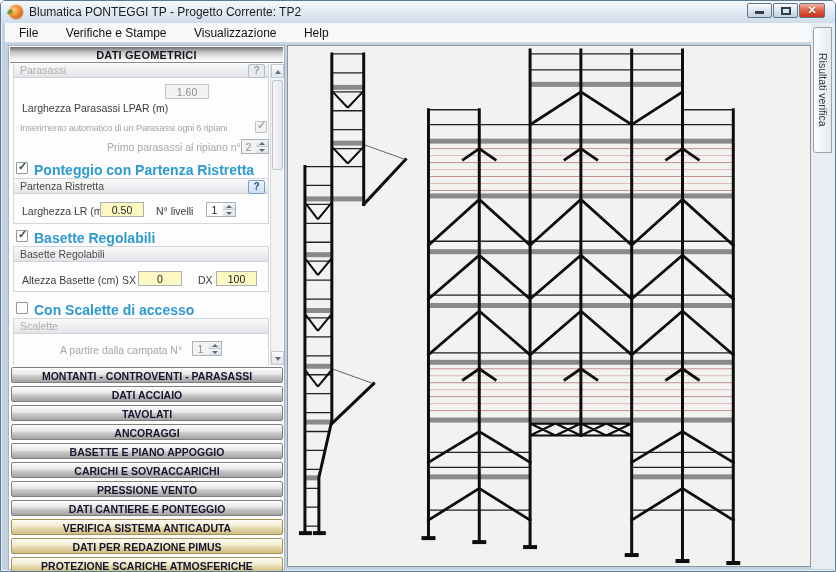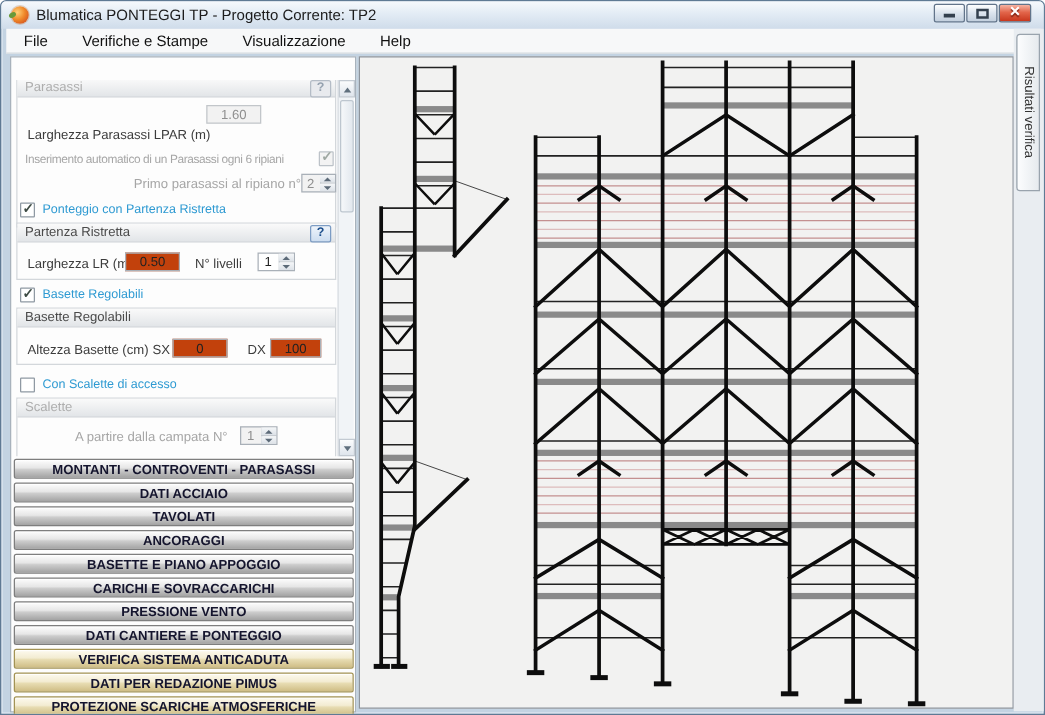--- a/index.html
+++ b/index.html
@@ -36,29 +36,29 @@
   .left-panel { position:absolute; left:7px; top:44px; width:277px; height:525px;
                 background:#fdfdfd; border:1px solid #a8b2bc; }
   .panel-header { position:absolute; left:1px; top:1px; width:273px; height:16px;
                   background:linear-gradient(180deg,#6f6f6f 0%,#c6c6c6 35%,#ececec 70%,#ffffff 100%);
                   border-bottom:1px solid #8a8a8a; text-align:center; font-size:11px; font-weight:bold;
                   color:#141420; line-height:17px; letter-spacing:.2px; }
   .scroll-area { position:absolute; left:1px; top:18px; width:273px; height:301px; background:#fdfdfd; overflow:hidden; }
 
   .lbl { position:absolute; font-size:10.5px; color:#3c3c3c; white-space:nowrap; }
   .lbl.dis { color:#a6a6a6; }
-  .lbl.blue { font-size:10px; font-weight:normal; color:#2e9ad2; }
+  .lbl.blue { font-size:14px; font-weight:bold; color:#2e9ad2; }
 
   .groupbox { position:absolute; border:1px solid #d3d7db; background:transparent;padding-left:20px; }
   .group-strip { position:absolute; left:0; top:0; width:100%; height:15px;
                  background:linear-gradient(180deg,#fafafa,#e2e5e8); border-bottom:1px solid #cfd3d7;
                  font-size:10.5px; color:#4a4a4a; line-height:15px; padding-left:6px; }
   .group-strip.dis { color:#aeaeae; }
 
-  .tfield { position:absolute; height:15px; border:1px solid #a9b0b8; background:#c2410c; text-align:center;
+  .tfield { position:absolute; height:15px; border:1px solid #a9b0b8; background:#fef9c3; text-align:center;
             font-size:10.5px; color:#222; font-family:"Liberation Sans",sans-serif; padding:0; }
   .tfield.dis { background:#f2f2f2; color:#8f8f8f; border-color:#c2c6ca; }
 
   .cb { position:absolute; width:12px; height:12px; border:1px solid #8f99a3; background:#fff; border-radius:1px; }
   .cb.dis { background:#f3f3f3; border-color:#bcc2c8; }
   .cb .tick { position:absolute; left:1px; top:-3px; font-size:11px; font-weight:bold; color:#3c4a42; }
   .cb.dis .tick { color:#9fa8a2; }
 
   .spin { position:absolute; height:15px; border:1px solid #a9b0b8; background:#fff; }
   .spin.dis { background:#f2f2f2; }
@@ -131,20 +131,21 @@
   </div>
 
   <div class="menubar">
     <span class="menu-item">File</span>
     <span class="menu-item">Verifiche e Stampe</span>
     <span class="menu-item">Visualizzazione</span>
     <span class="menu-item">Help</span>
   </div>
 
   <div class="left-panel">
+    <div class="panel-header">DATI GEOMETRICI</div>
 
     <div class="scroll-area">
 
       <div class="groupbox" style="left:3px; top:-2px; width:256px; height:120px;">
         <div class="group-strip dis">Parasassi</div>
         <button class="help dis" style="right:3px; top:1px;">?</button>
       </div>
       <div class="lbl" style="left:12px; top:38px;">Larghezza Parasassi LPAR (m)</div>
       <input class="tfield dis" style="left: 155px; top: 20px; width: 44px;" readonly="" value="1.60">
       <div class="lbl dis" style="left:10px; top:58px; font-size:9.5px; letter-spacing:-0.3px;">Inserimento automatico di un Parasassi ogni 6 ripiani</div>

